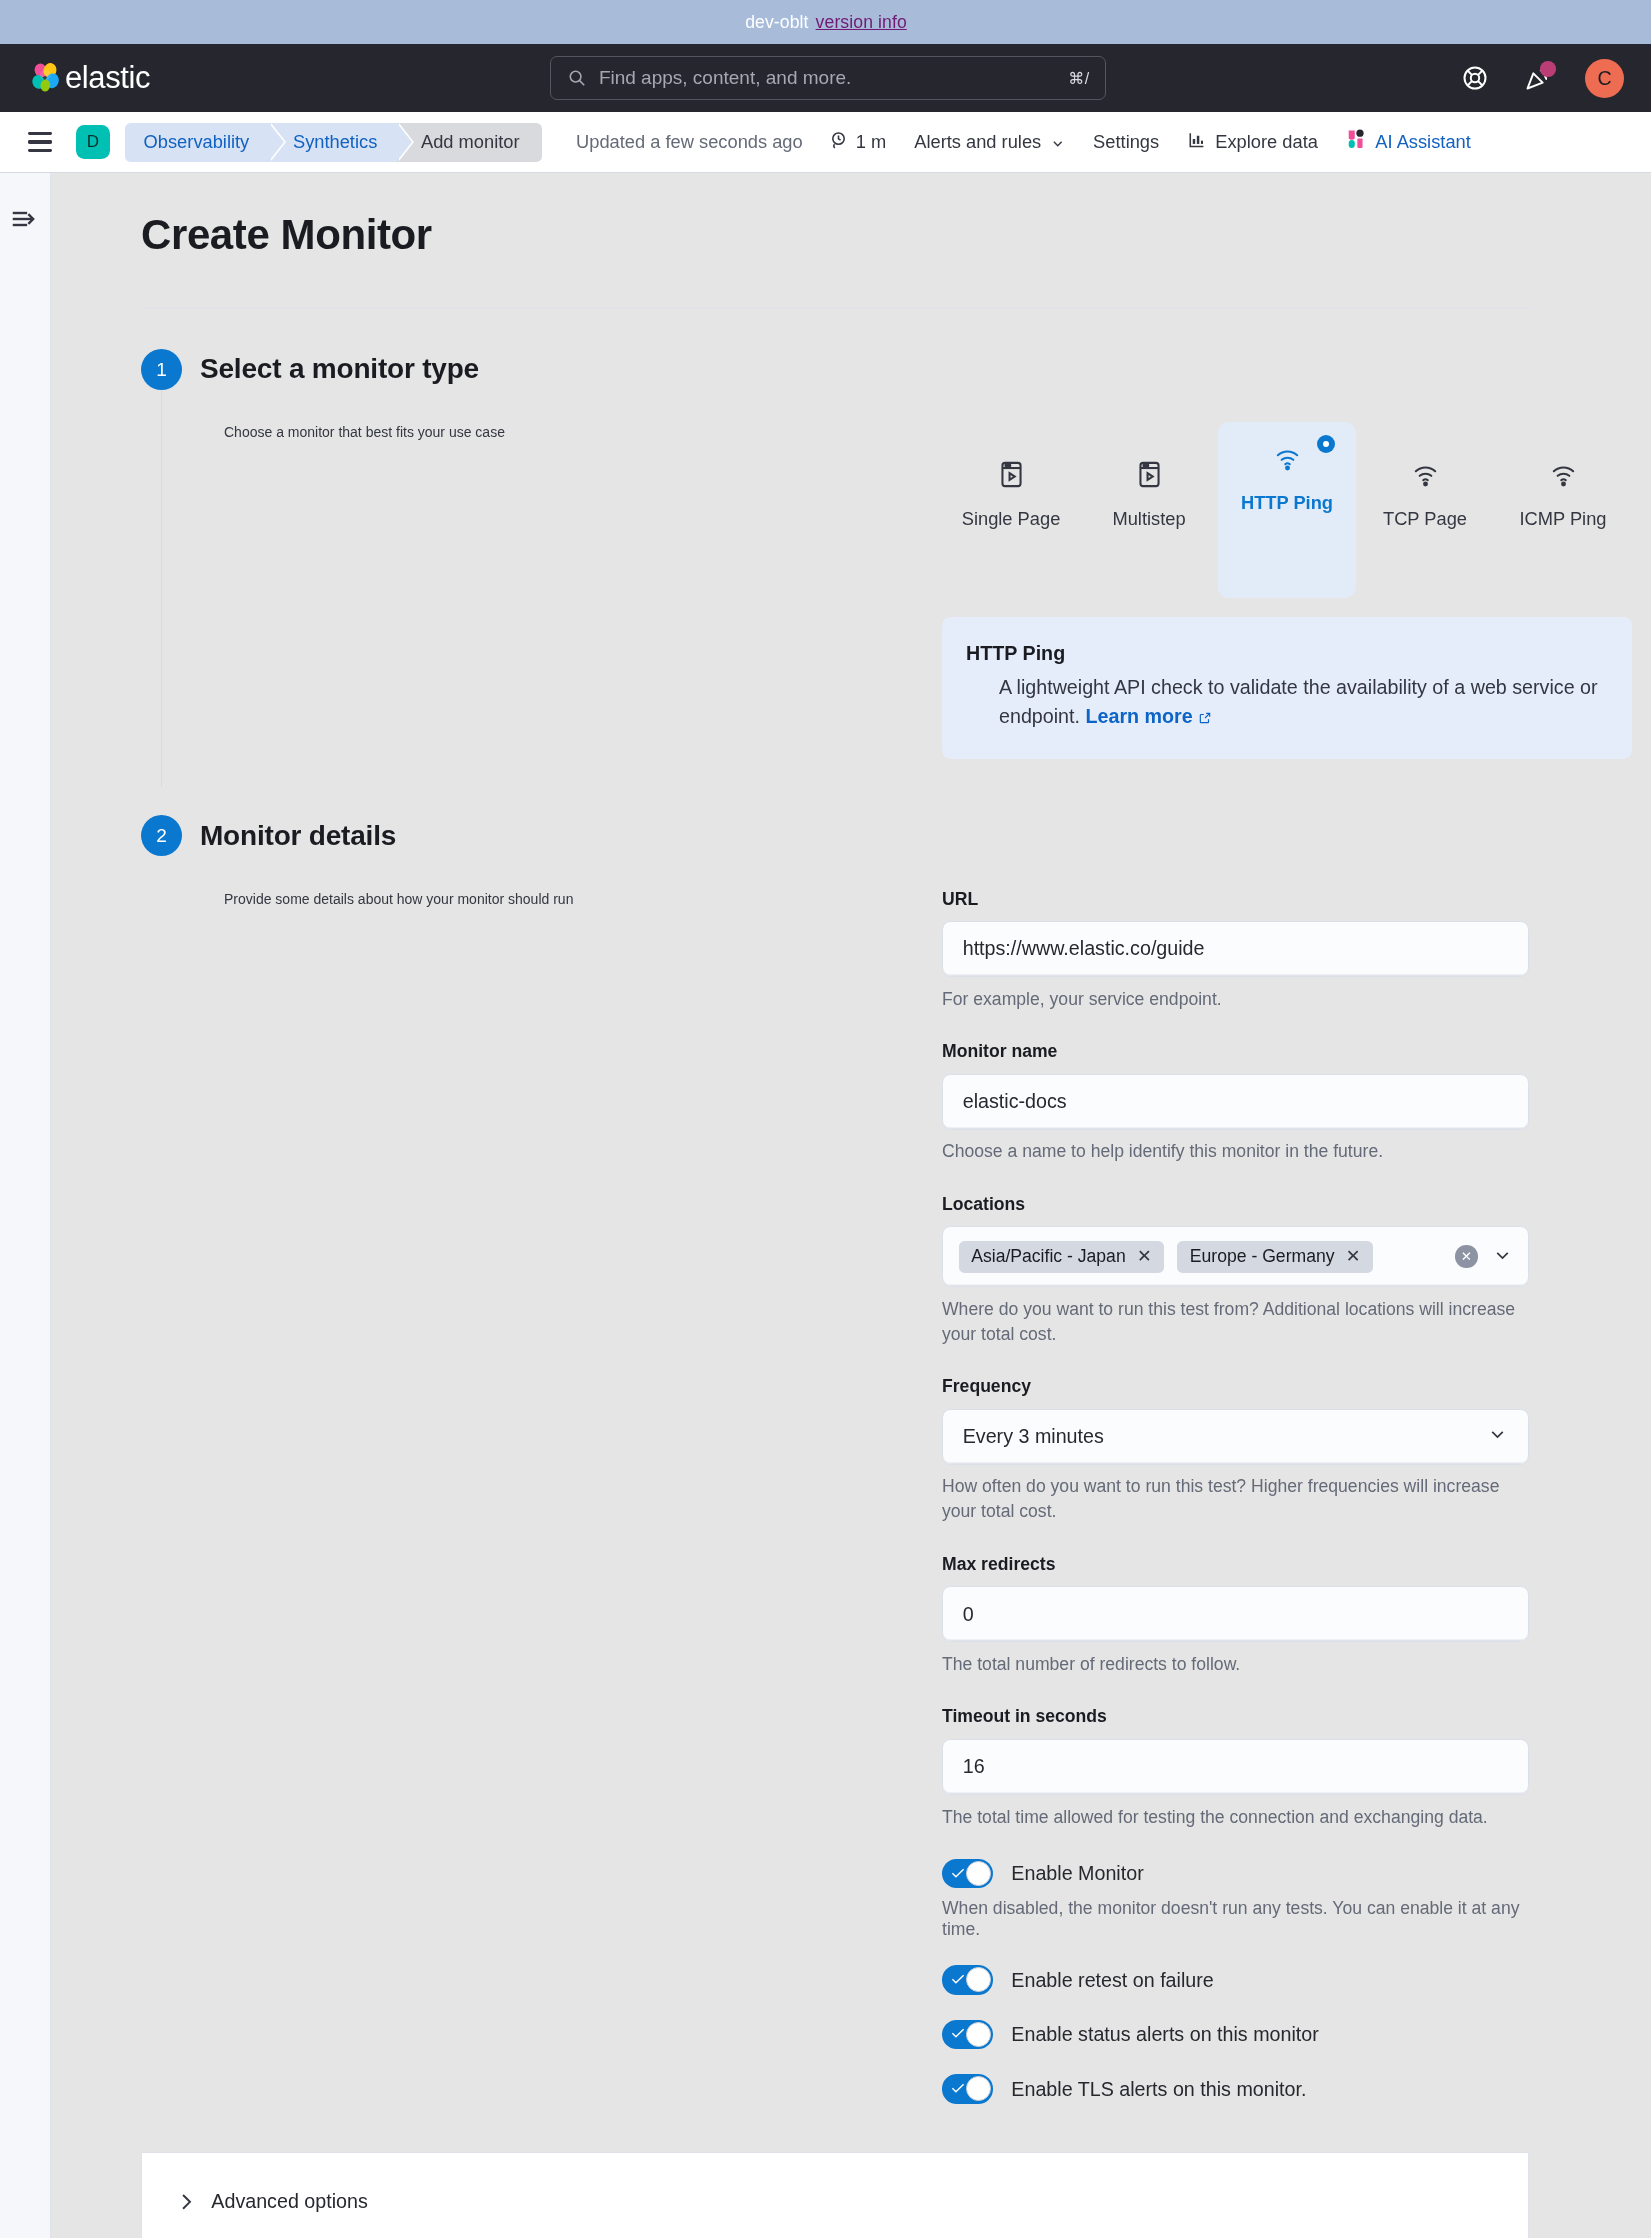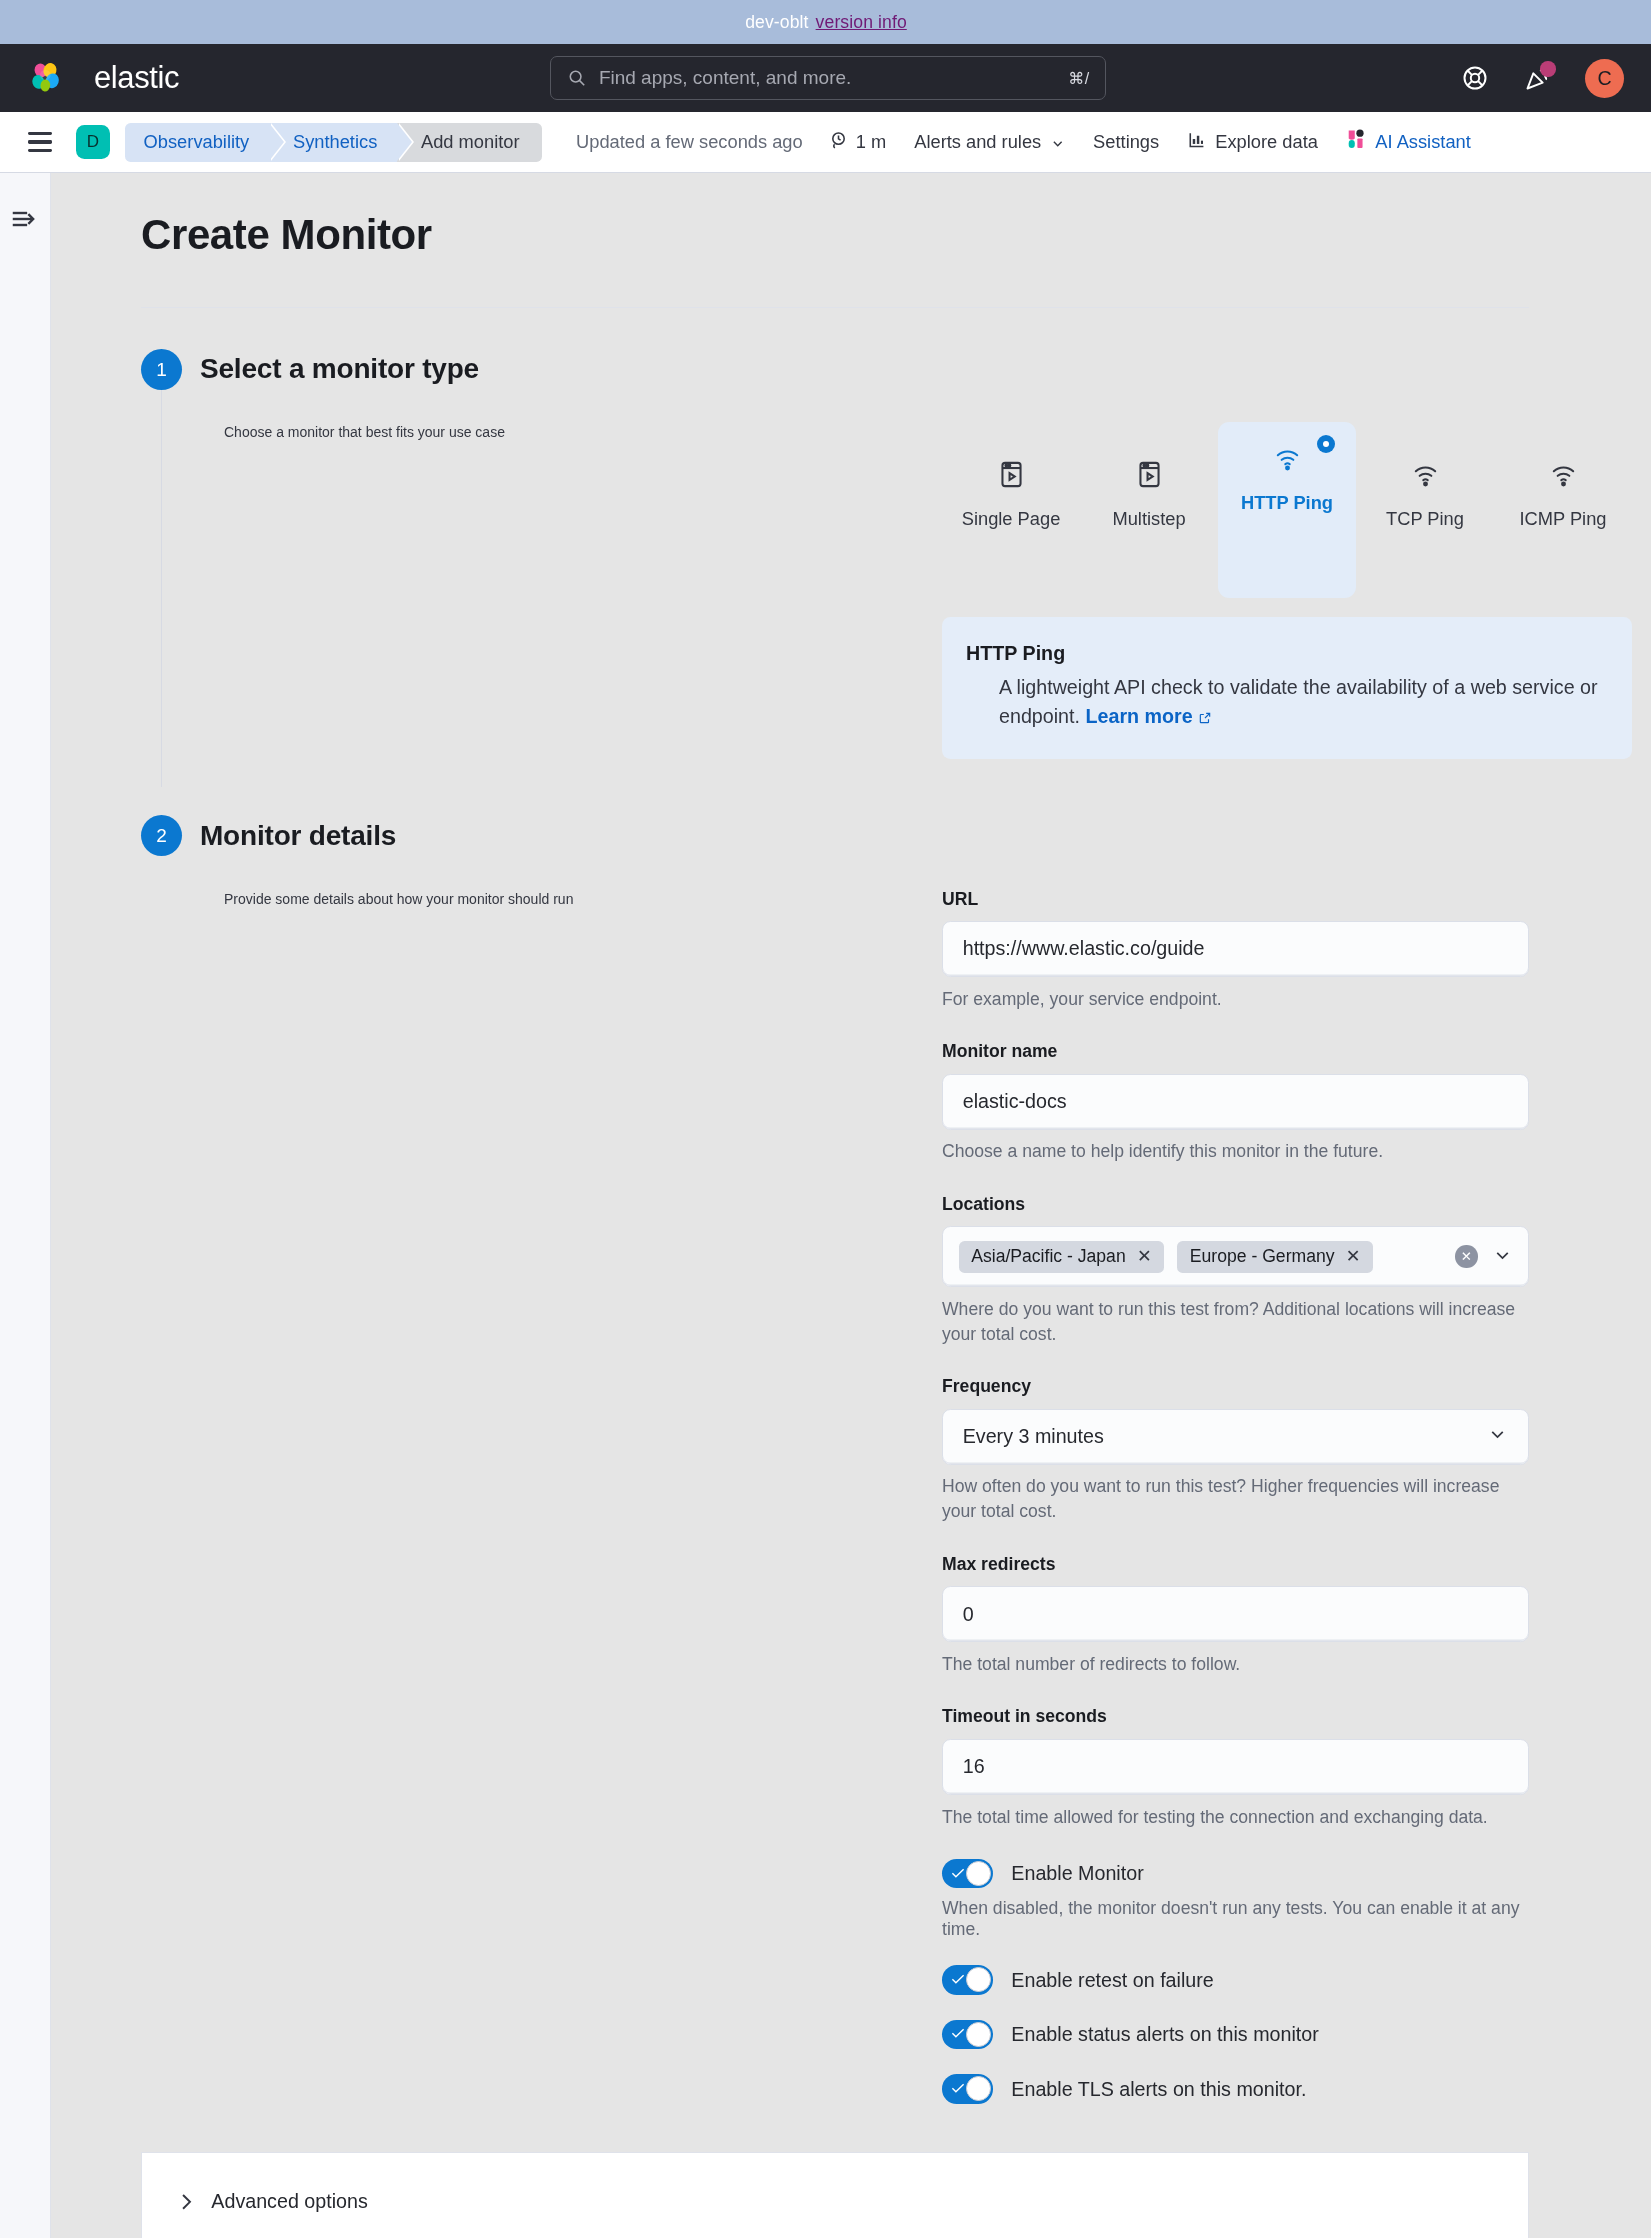--- a/index.html
+++ b/index.html
@@ -27,21 +27,21 @@
 
   
   .top-header {
     height: 68px;
     background: #25262e;
     display: flex;
     align-items: center;
     padding: 0 28px;
     position: relative;
   }
-  .brand { display: flex; align-items: flex-start; gap: 29px; }
+  .brand { display: flex; align-items: flex-start; gap: 0; }
   .brand-logo { width: 37px; height: 37px; position: relative; }
   .brand-name {
     color: #ffffff;
     font-size: 31px;
     letter-spacing: -0.4px;
     font-weight: 400;
   }
   .search-wrap {
     position: absolute;
     left: 550px;
@@ -558,21 +558,21 @@
 
                 <div class="type-card">
                   <span class="type-icon">
                     <svg width="31" height="31" viewBox="0 0 24 24" fill="none" stroke="#343741" stroke-width="1.6" stroke-linecap="round">
                       <path d="M4.5 9.5a11 11 0 0 1 15 0"></path>
                       <path d="M7.5 13a7 7 0 0 1 9 0"></path>
                       <path d="M10.3 16.3a3 3 0 0 1 3.4 0"></path>
                       <circle cx="12" cy="19.4" r="1.1" fill="#343741"></circle>
                     </svg>
                   </span>
-                  <span class="type-label">TCP Ping</span>
+                  <span class="type-label">TCP Page</span>
                 </div>
 
                 <div class="type-card">
                   <span class="type-icon">
                     <svg width="31" height="31" viewBox="0 0 24 24" fill="none" stroke="#343741" stroke-width="1.6" stroke-linecap="round">
                       <path d="M4.5 9.5a11 11 0 0 1 15 0"></path>
                       <path d="M7.5 13a7 7 0 0 1 9 0"></path>
                       <path d="M10.3 16.3a3 3 0 0 1 3.4 0"></path>
                       <circle cx="12" cy="19.4" r="1.1" fill="#343741"></circle>
                     </svg>

